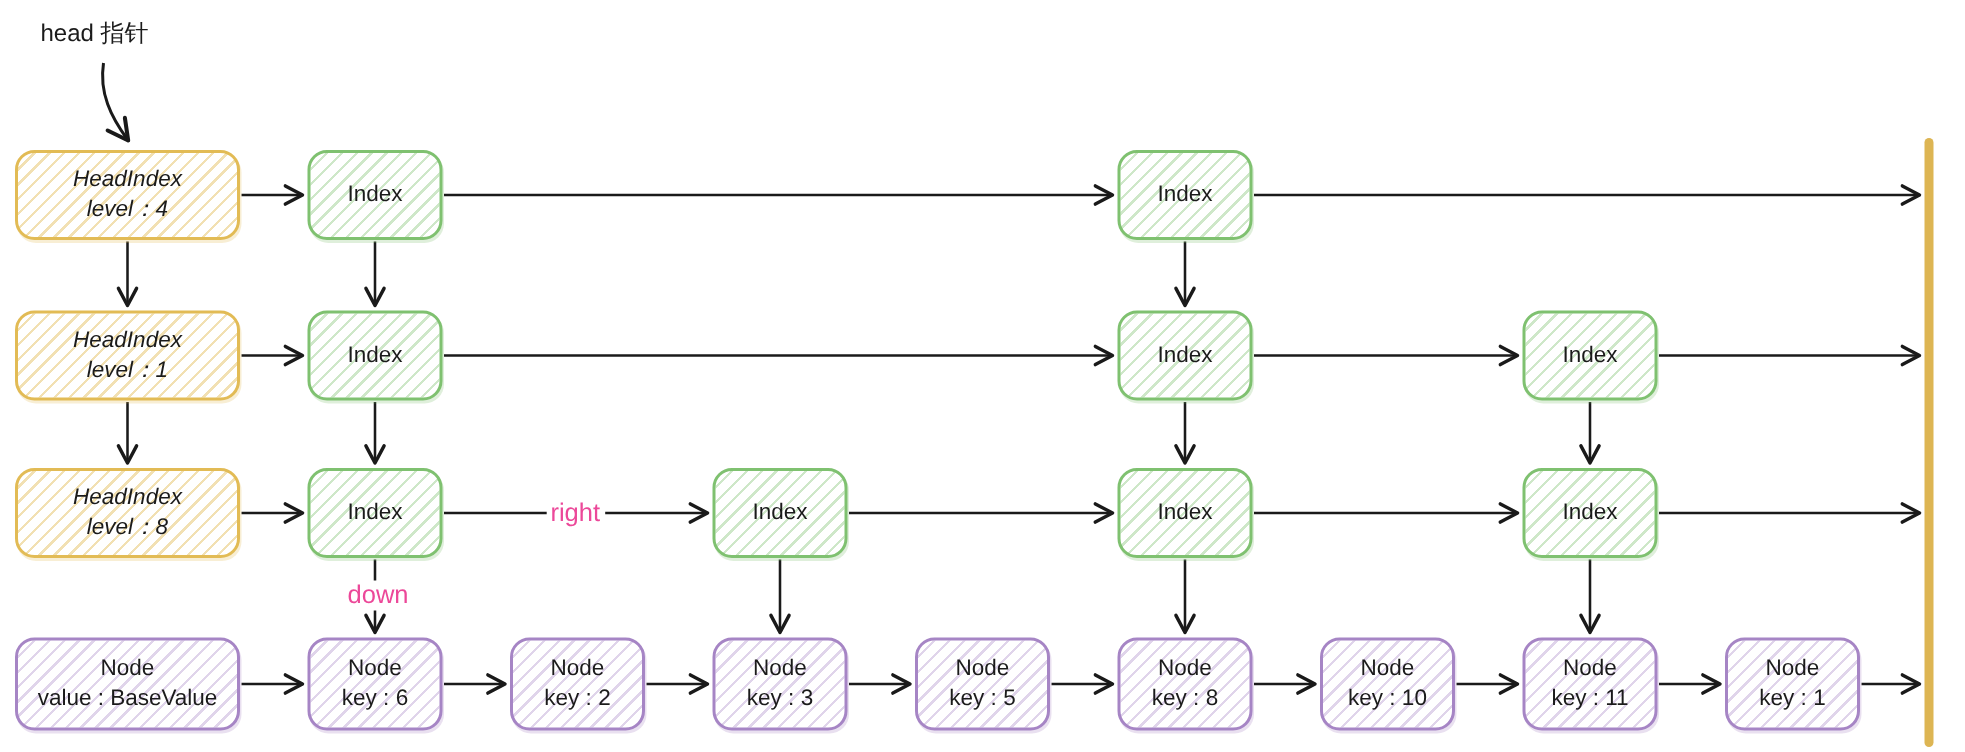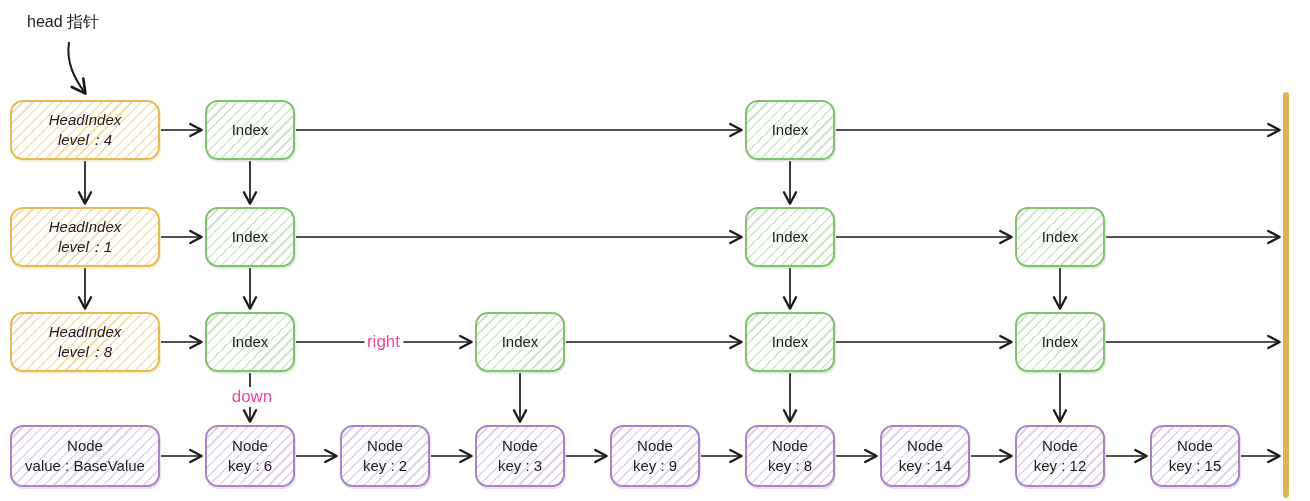--- a/index.html
+++ b/index.html
@@ -159,34 +159,34 @@
       <div class="box node" style="left: 340px; top: 425px; width: 90px; height: 62px;">
         <span>Node</span>
         <span>key : 2</span>
       </div>
       <div class="box node" style="left: 475px; top: 425px; width: 90px; height: 62px;">
         <span>Node</span>
         <span>key : 3</span>
       </div>
       <div class="box node" style="left: 610px; top: 425px; width: 90px; height: 62px;">
         <span>Node</span>
-        <span>key : 9</span>
+        <span>key : 5</span>
       </div>
       <div class="box node" style="left: 745px; top: 425px; width: 90px; height: 62px;">
         <span>Node</span>
         <span>key : 8</span>
       </div>
       <div class="box node" style="left: 880px; top: 425px; width: 90px; height: 62px;">
         <span>Node</span>
-        <span>key : 14</span>
+        <span>key : 10</span>
       </div>
       <div class="box node" style="left: 1015px; top: 425px; width: 90px; height: 62px;">
         <span>Node</span>
-        <span>key : 12</span>
+        <span>key : 11</span>
       </div>
       <div class="box node" style="left: 1150px; top: 425px; width: 90px; height: 62px;">
         <span>Node</span>
-        <span>key : 15</span>
+        <span>key : 1</span>
       </div>
     </div>
 <div class="edge-label" style="left: 383.5px; top: 342px;">right</div>
     <div class="edge-label" style="left: 252px; top: 397px;">down</div>
   </div>
 
 </body></html>

